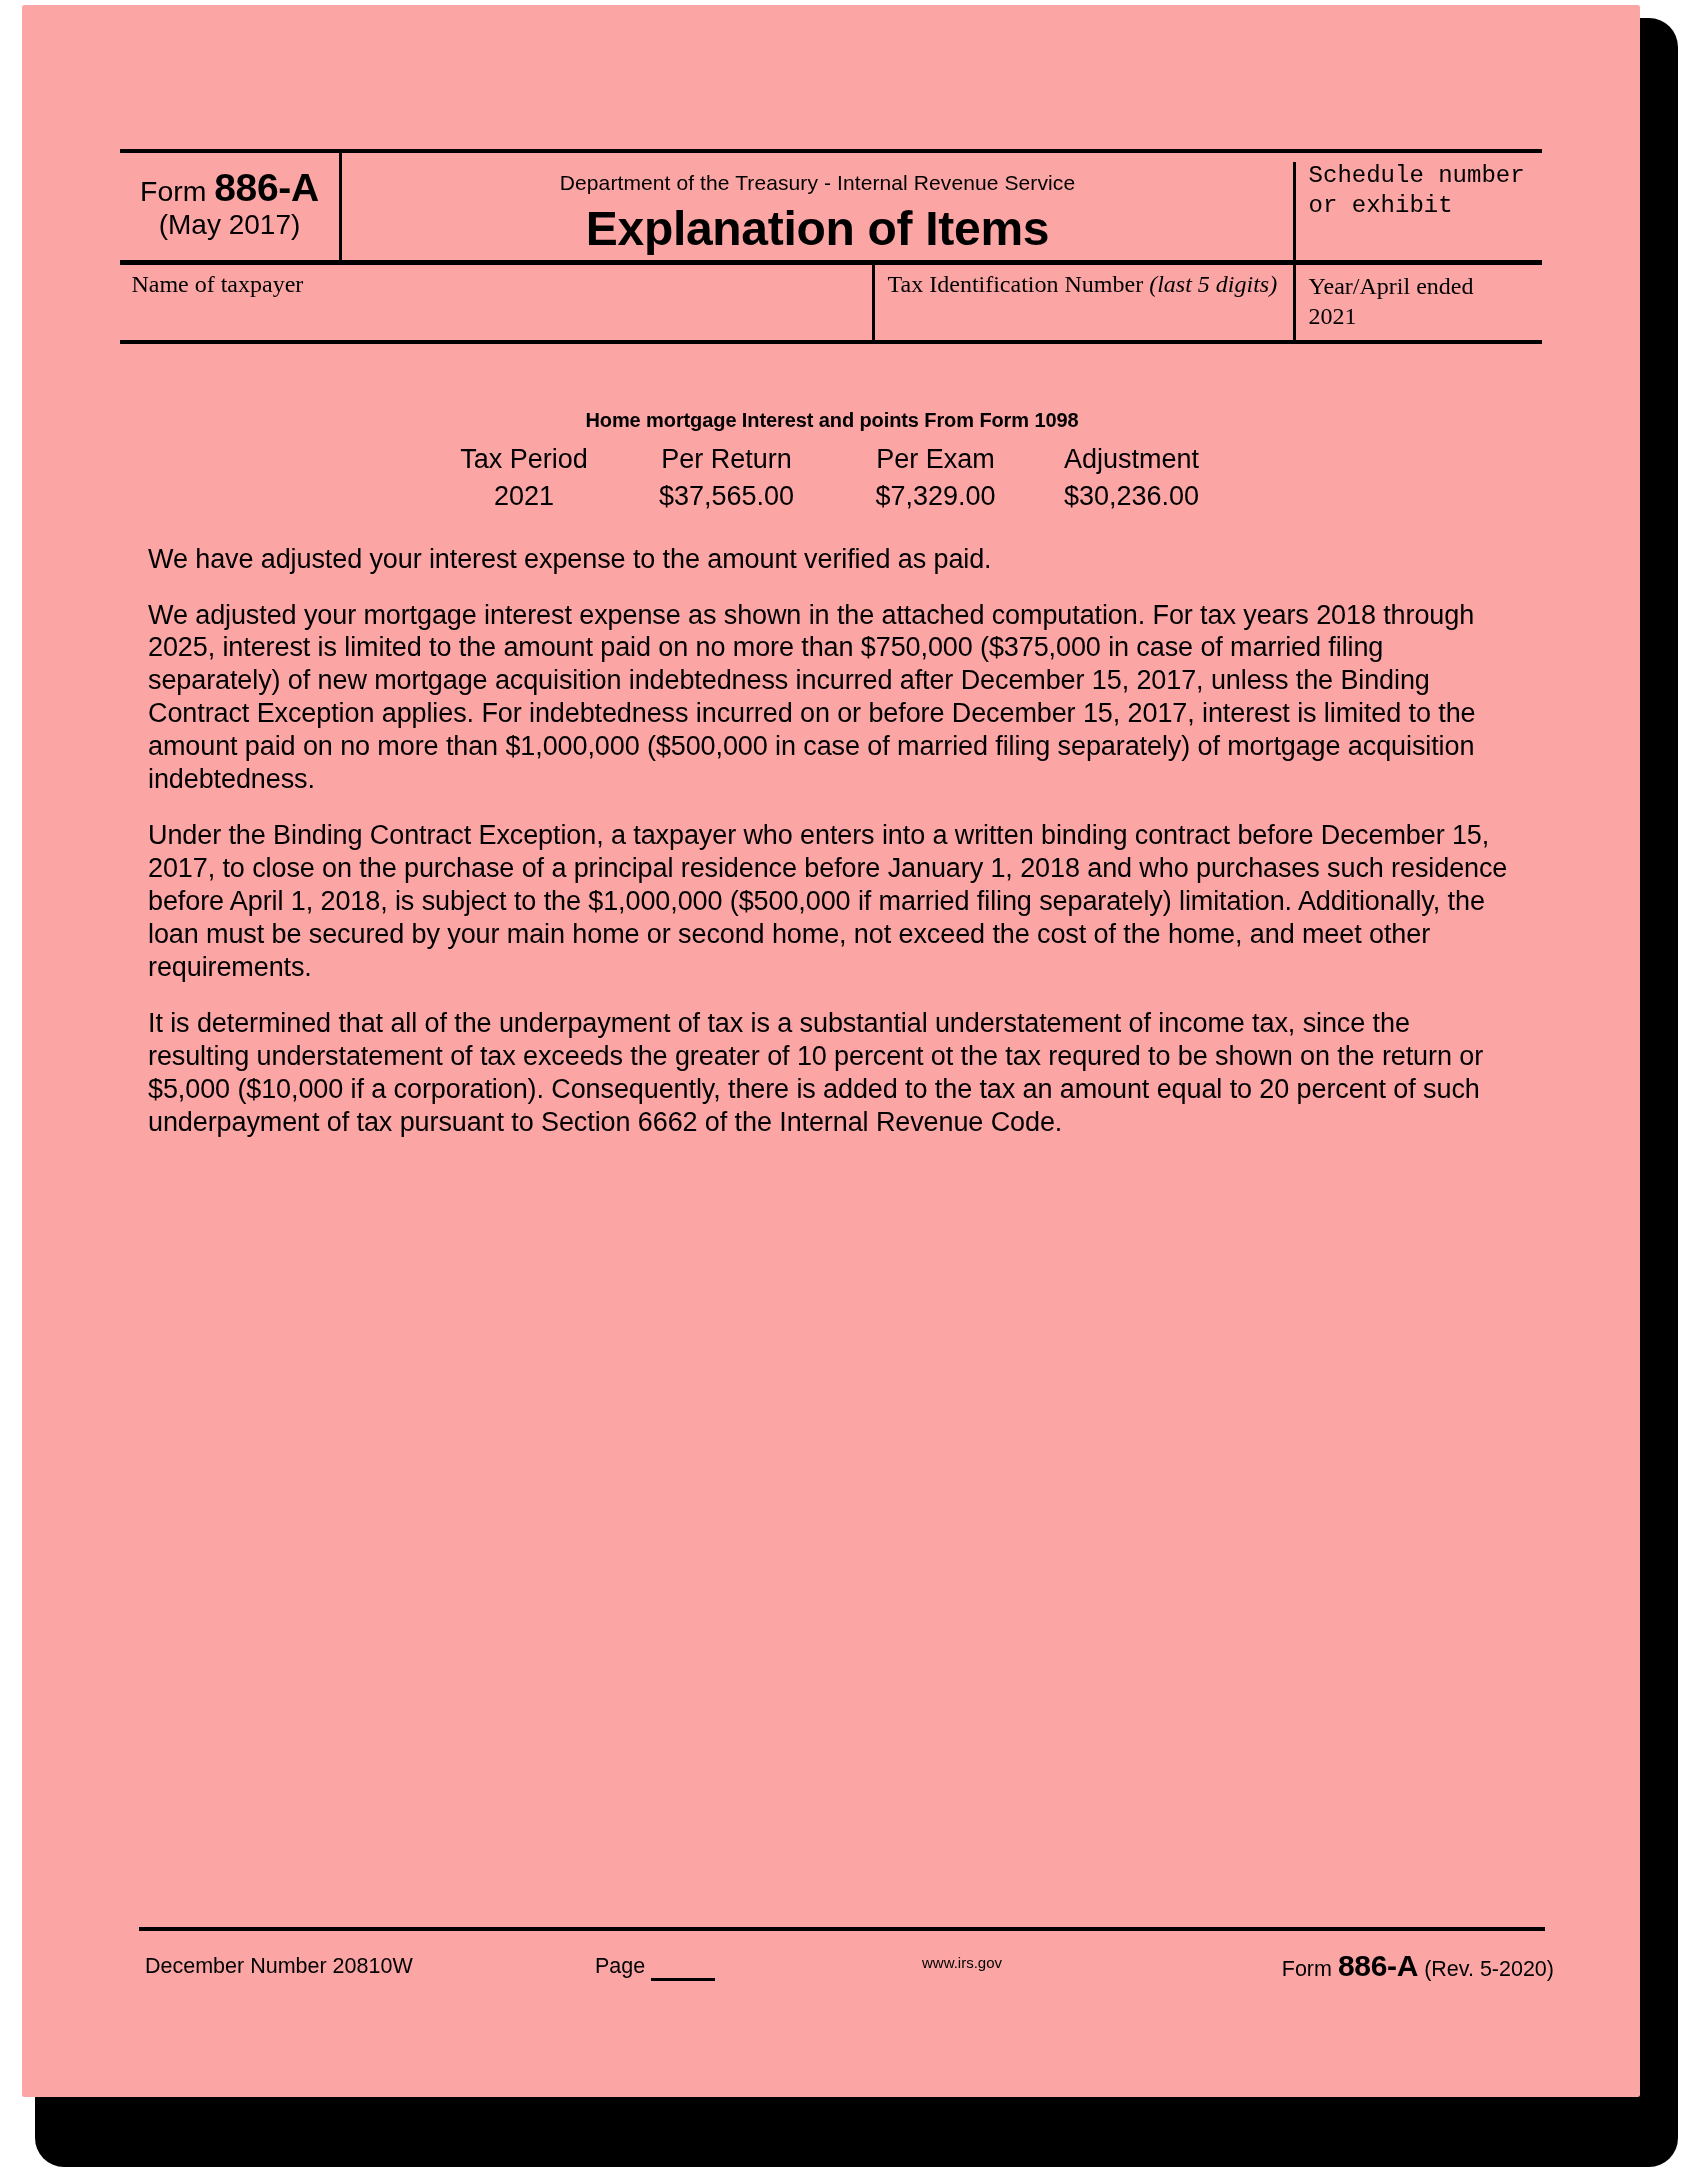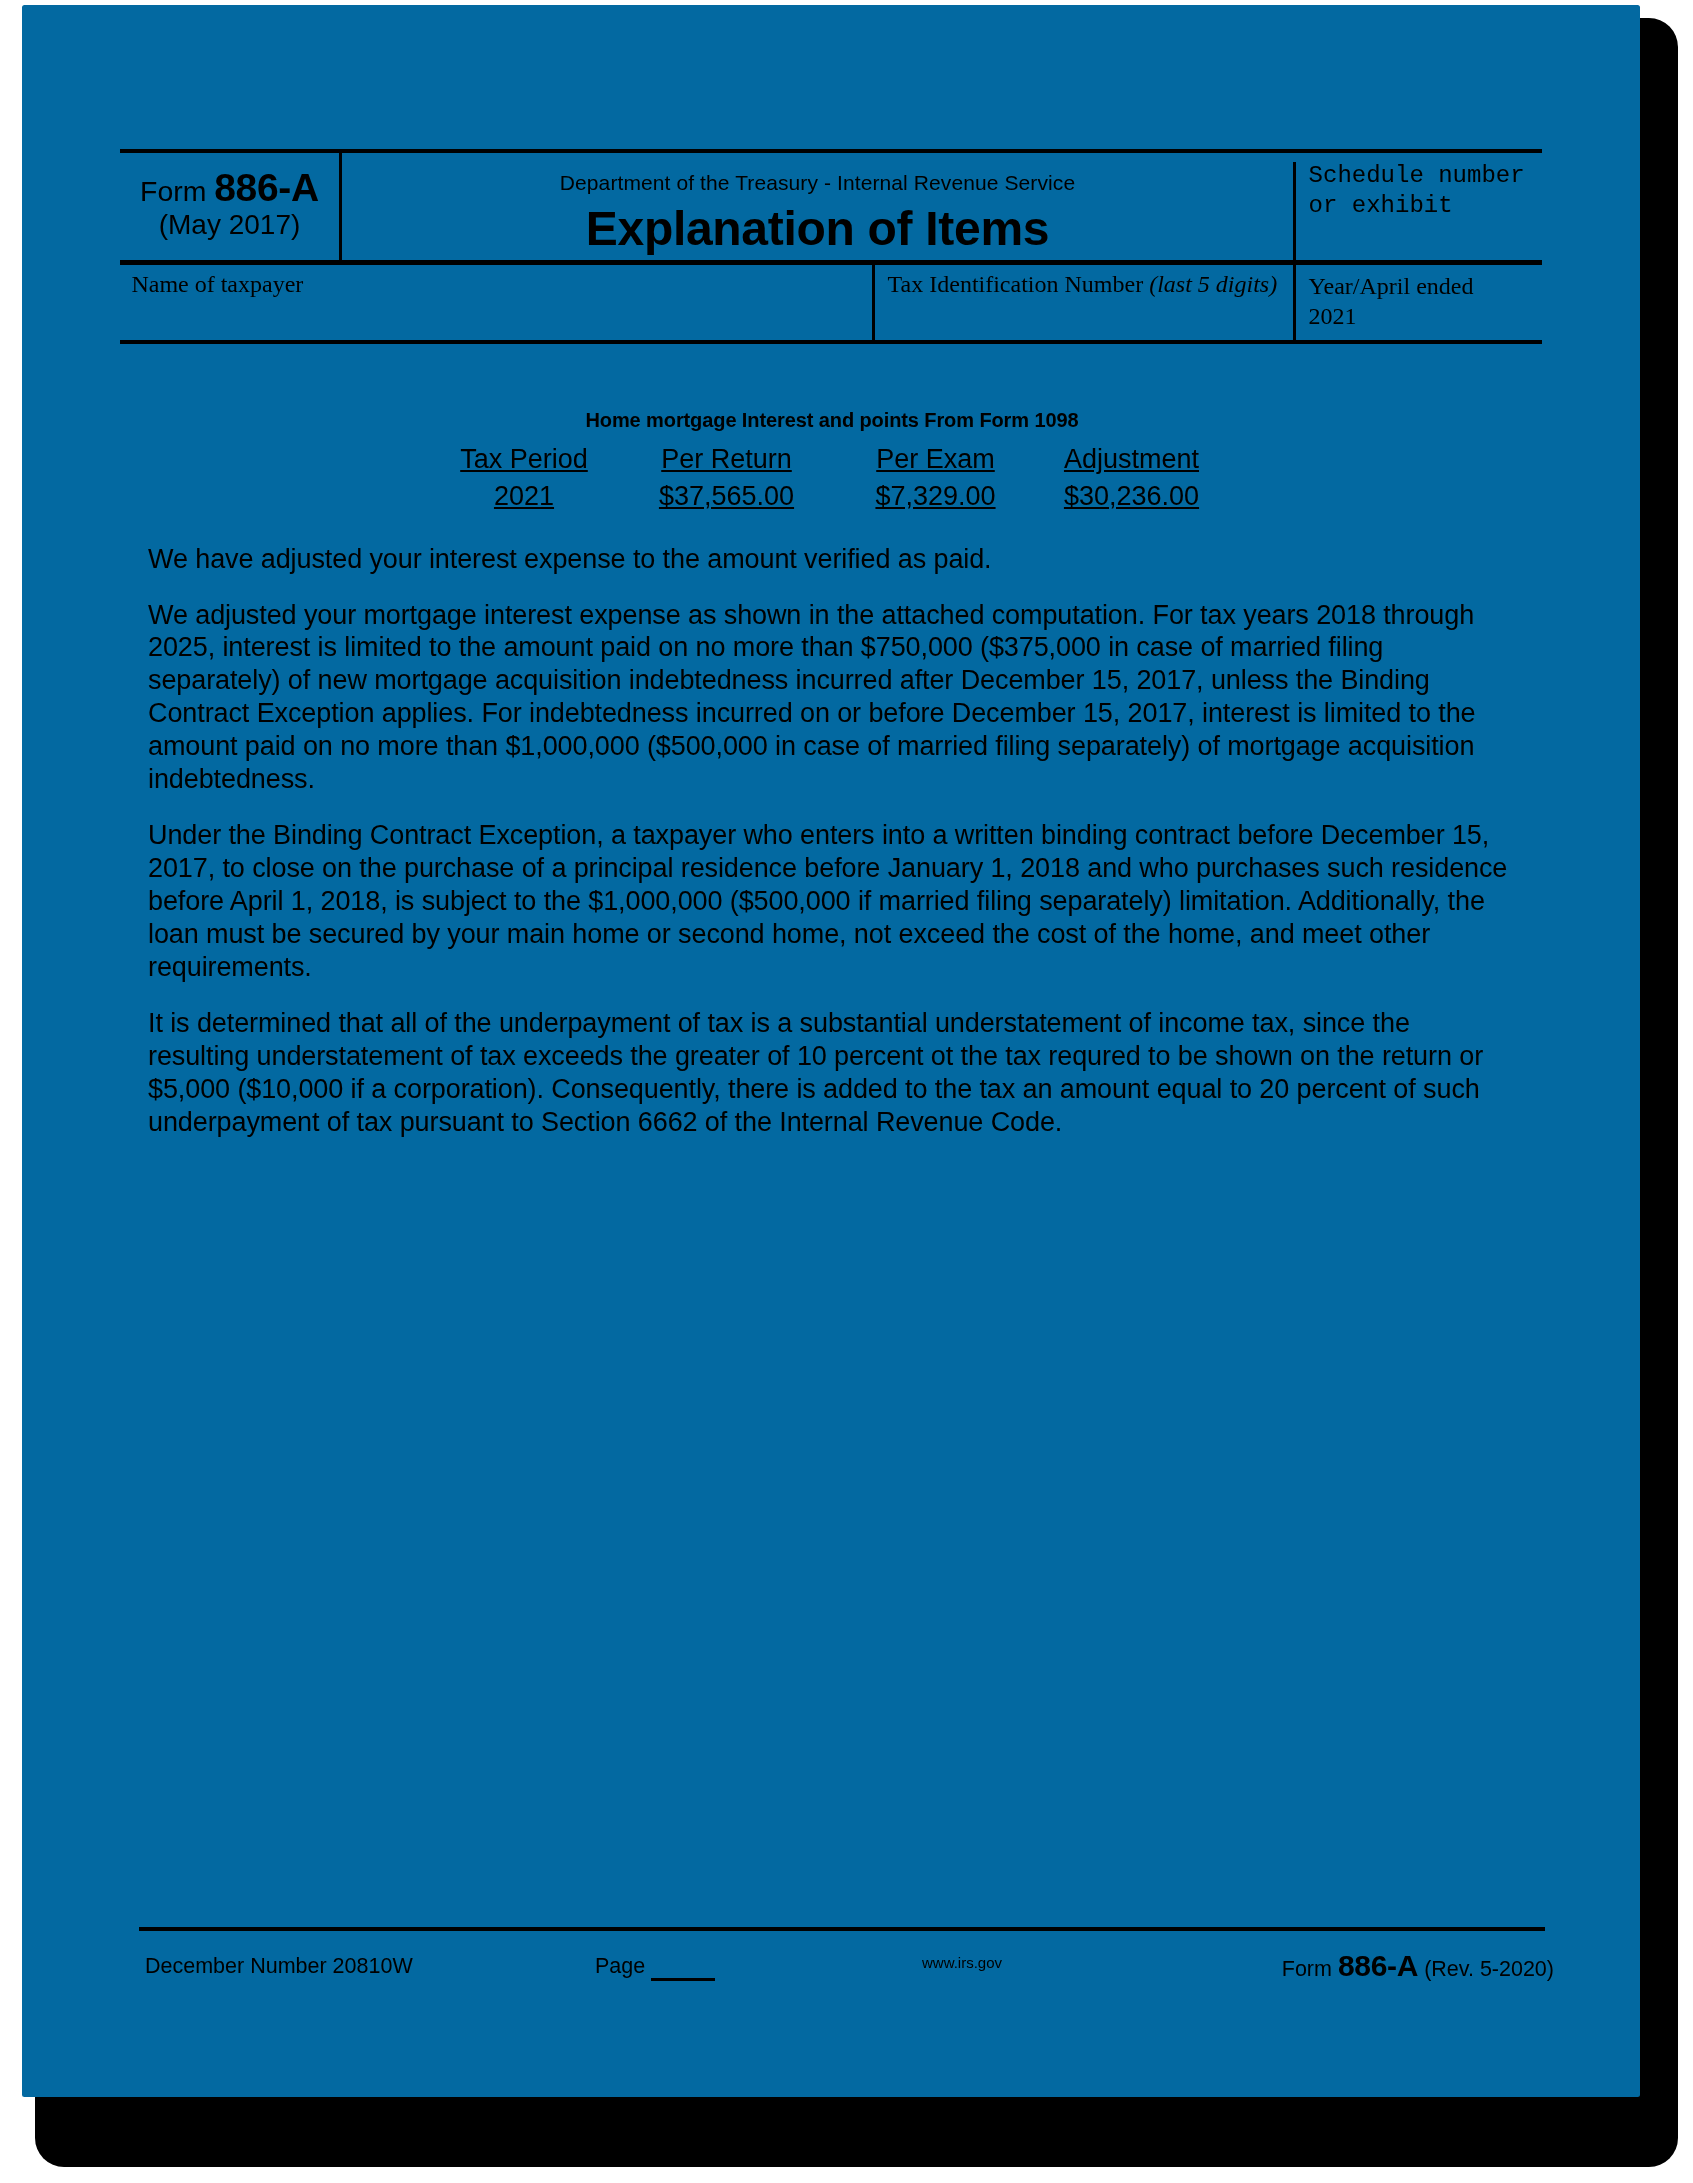--- a/index.html
+++ b/index.html
@@ -25,21 +25,21 @@
     border-radius: 29px;
   }
 
   
   #sheet {
     position: absolute;
     left: 22px;
     top: 5px;
     width: 1618px;
     height: 2092px;
-    background: #0369a1;
+    background: #fca5a5;
     border-radius: 2.5px;
   }
 
   
   #header-table {
     position: absolute;
     left: 98px;
     top: 144px;
     width: 1422px;
   }
@@ -157,21 +157,20 @@
     font-weight: bold;
     margin-bottom: 12px;
     letter-spacing: -0.1px;
     text-align: center;
   }
 
   
   #figures {
     margin-left: 278px;
     margin-bottom: 26.5px;
-    text-decoration: underline;
   }
   #figures table {
     border-collapse: collapse;
   }
   #figures td {
     font-size: 27px;
     padding: 0 0 3.8px 0;
     white-space: nowrap;
     color: #000;
   }

